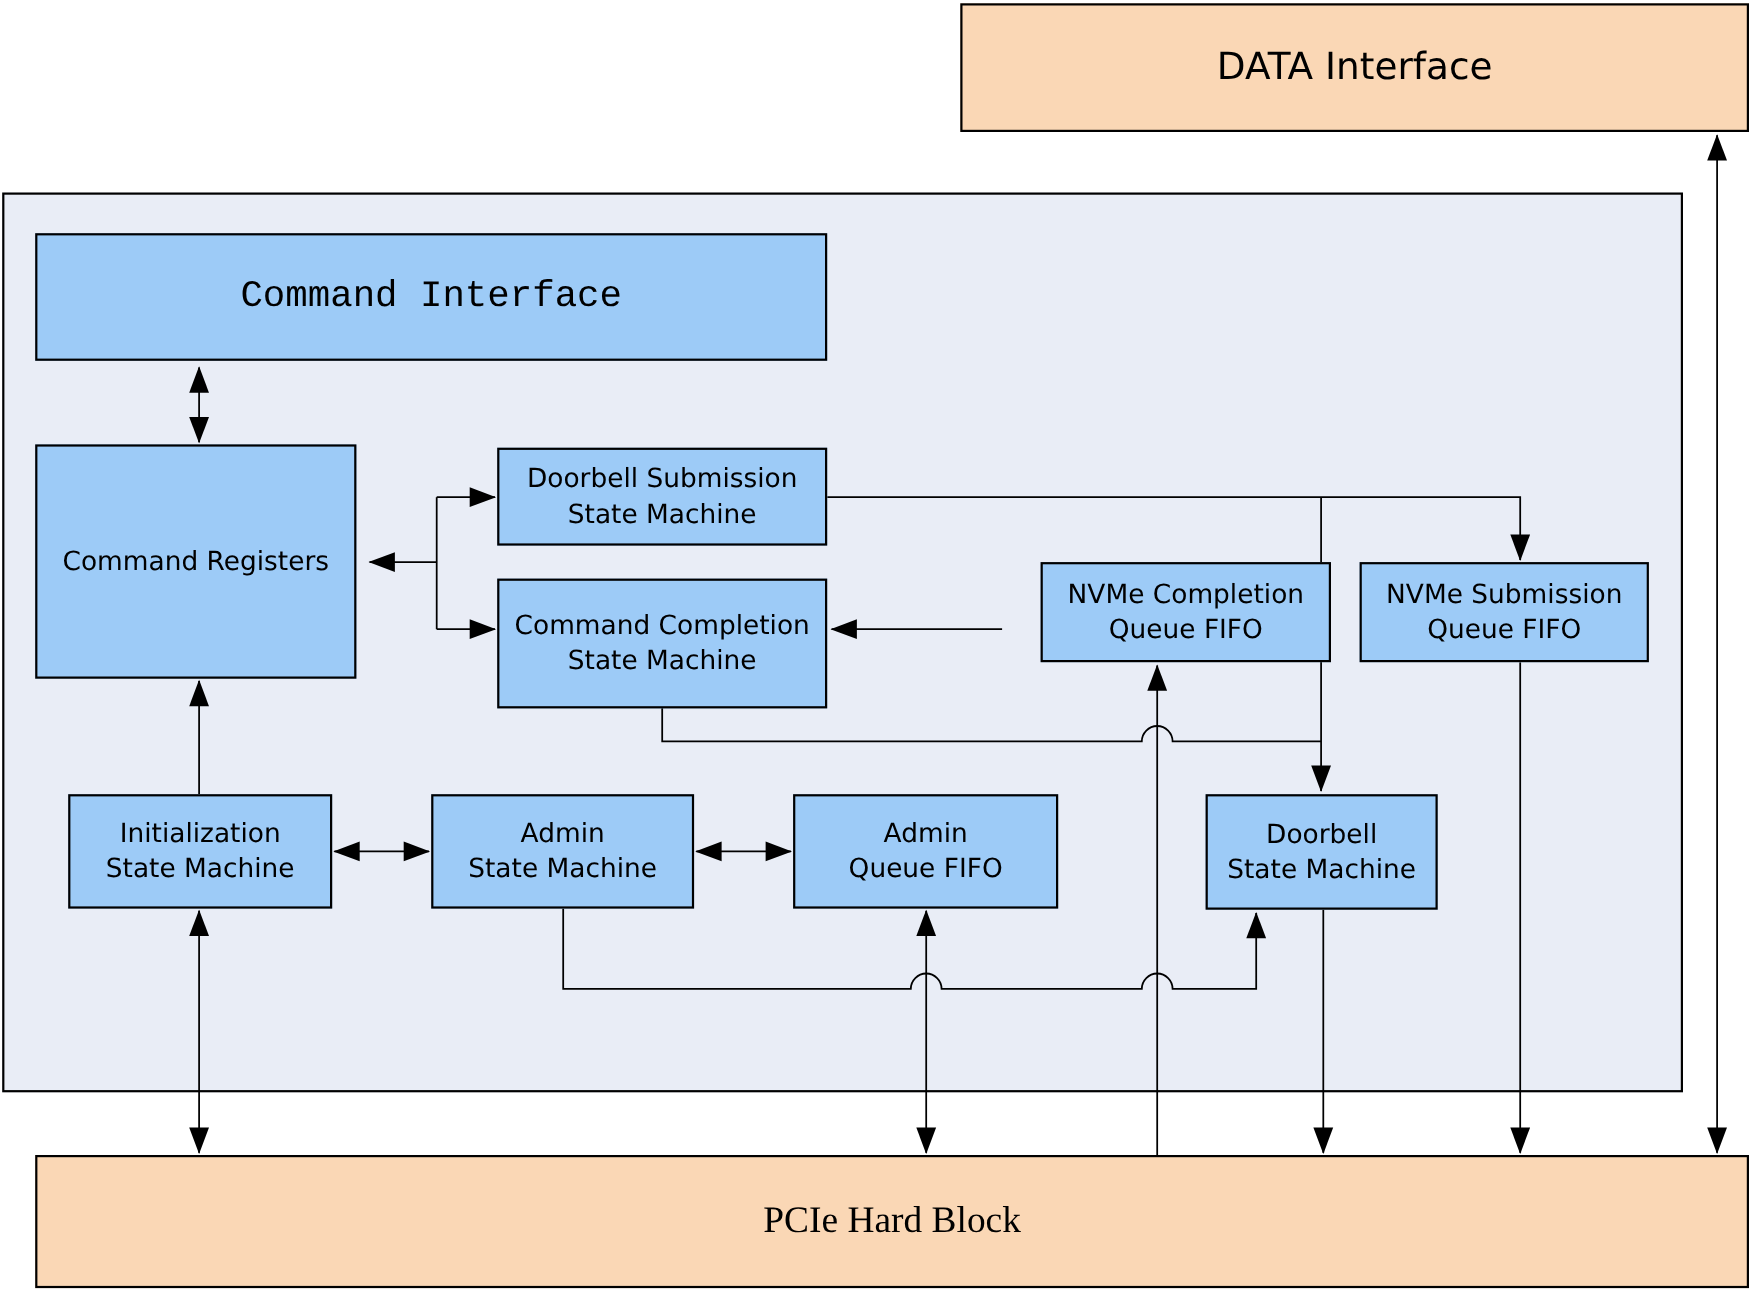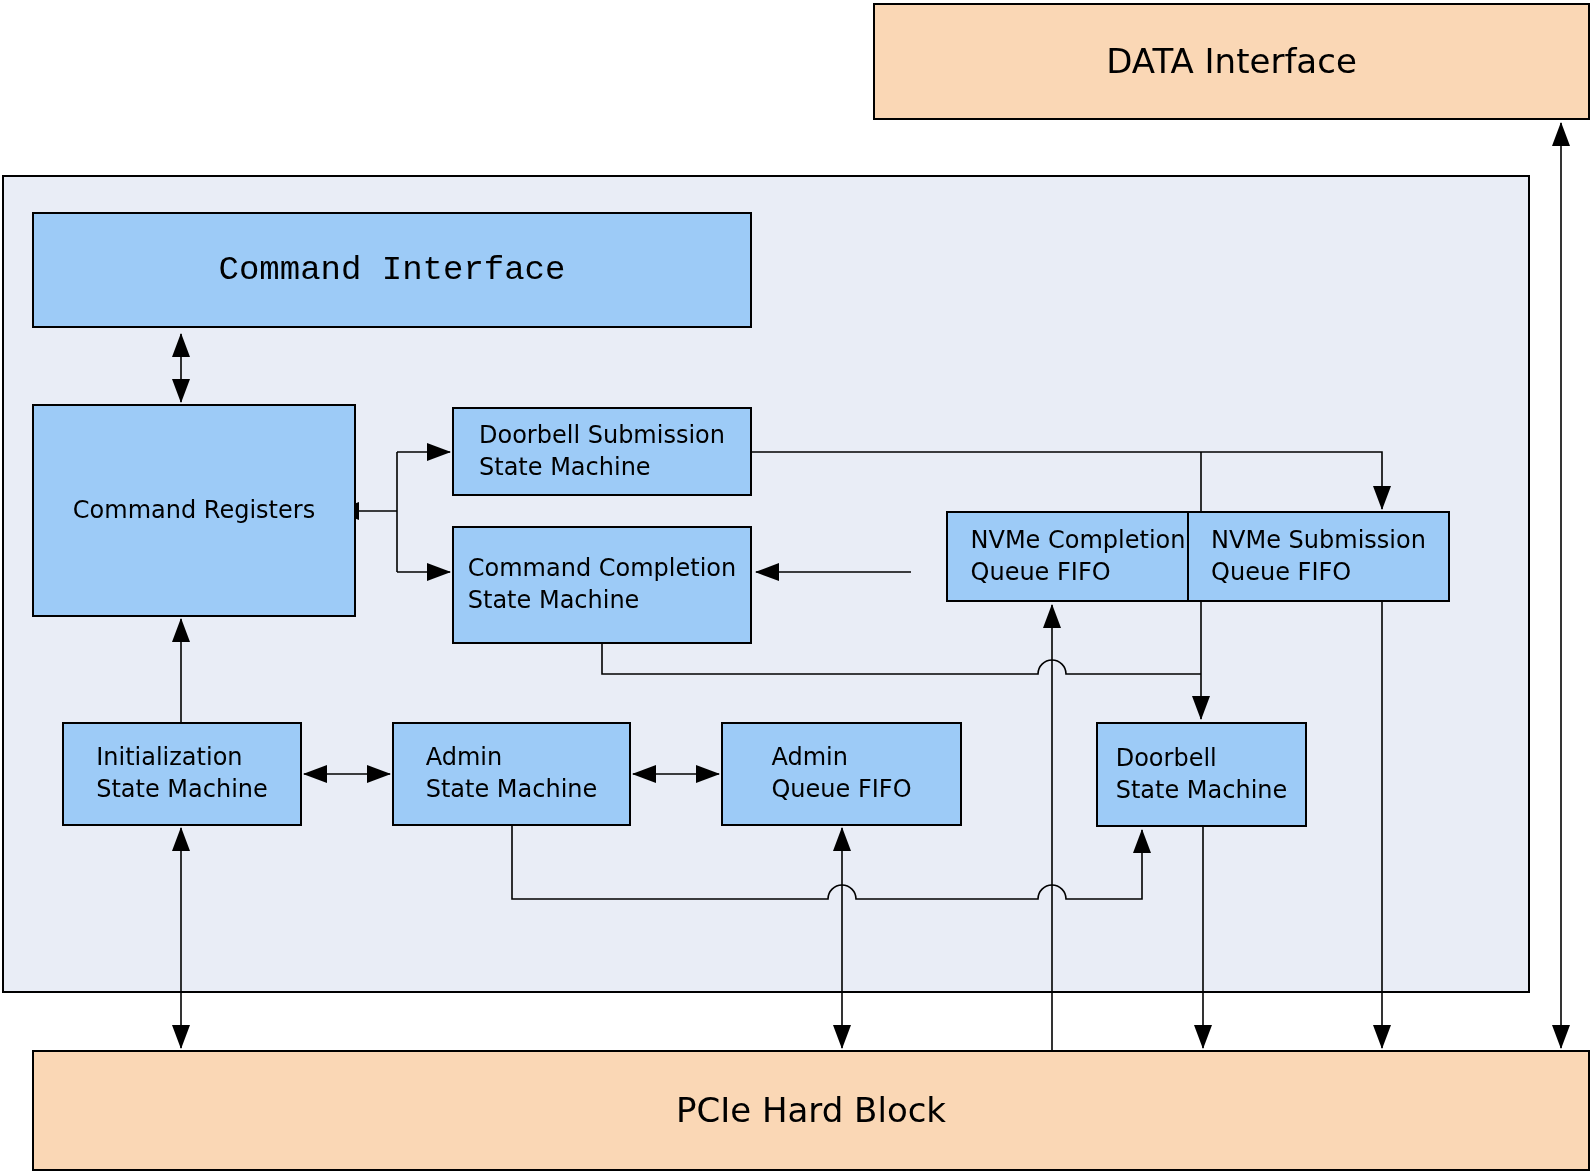--- a/index.html
+++ b/index.html
@@ -2,21 +2,21 @@
 <html style="--node-blue: #9dcbf7; --interface-peach: #fad7b5; --container-bg: #e9edf6; --line: #000000;"><head>
 <meta charset="utf-8">
 <style>
   html,body{margin:0;padding:0;background:#ffffff;}
   body{
     width:1592px;height:1173px;position:relative;overflow:hidden;
     font-family:"DejaVu Sans","Liberation Sans",sans-serif;color:#000;
   }
   .node{
     position:absolute;box-sizing:border-box;border:2px solid var(--line,#000);
-    display:flex;align-items:center;justify-content:center;text-align:left;z-index:3;
+    display:flex;align-items:center;justify-content:center;text-align:center;z-index:3;
   }
   .blue{background:var(--node-blue,#9dcbf7);}
   .peach{background:var(--interface-peach,#fad7b5);}
   .outer{background:var(--container-bg,#e9edf6);z-index:1;}
   .label{white-space:pre-line;font-size:24px;line-height:1.32;}
   .title{white-space:pre-line;font-size:34px;line-height:1.2;}
   svg.connectors{position:absolute;left:0;top:0;z-index:2;pointer-events:none;}
   .connectors path.wire{stroke:var(--line,#000);stroke-width:1.6;fill:none;}
   .connectors marker path{fill:var(--line,#000);stroke:none;}
 </style>
@@ -53,40 +53,40 @@
 </svg>
 
 <div class="node peach" style="left:873px;top:3px;width:717px;height:117px;">
   <span class="title">DATA Interface</span>
 </div>
 
 <div class="node blue" style="left:32px;top:212px;width:720px;height:116px;font-family:Liberation Mono, monospace;">
   <span class="title">Command Interface</span>
 </div>
 
-<div class="node blue" style="left:32px;top:404px;width:324px;height:213px;">
+<div class="node blue" style="left:32px;top:404px;width:292px;height:213px;">
   <span class="label">Command Registers</span>
 </div>
 
 <div class="node blue" style="left:452px;top:407px;width:300px;height:89px;">
   <span class="label">Doorbell Submission
 State Machine</span>
 </div>
 
 <div class="node blue" style="left:452px;top:526px;width:300px;height:118px;">
   <span class="label">Command Completion
 State Machine</span>
 </div>
 
 <div class="node blue" style="left:911px;top:511px;width:264px;height:91px;margin-left:35px;">
   <span class="label">NVMe Completion
 Queue FIFO</span>
 </div>
 
-<div class="node blue" style="left:1187px;top:511px;width:263px;height:91px;">
+<div class="node blue" style="left:1236px;top:511px;width:263px;height:91px;">
   <span class="label">NVMe Submission
 Queue FIFO</span>
 </div>
 
 <div class="node blue" style="left:62px;top:722px;width:240px;height:104px;">
   <span class="label">Initialization
 State Machine</span>
 </div>
 
 <div class="node blue" style="left:392px;top:722px;width:239px;height:104px;">
@@ -97,15 +97,15 @@
 <div class="node blue" style="left:721px;top:722px;width:241px;height:104px;">
   <span class="label">Admin
 Queue FIFO</span>
 </div>
 
 <div class="node blue" style="left:1096px;top:722px;width:211px;height:105px;">
   <span class="label">Doorbell
 State Machine</span>
 </div>
 
-<div class="node peach" style="left:32px;top:1050px;width:1558px;height:121px;">
+<div class="node peach" style="left:32px;top:1050px;width:1558px;height:121px;font-family:Liberation Serif, serif;">
   <span class="title">PCIe Hard Block</span>
 </div>
 
 </body></html>

